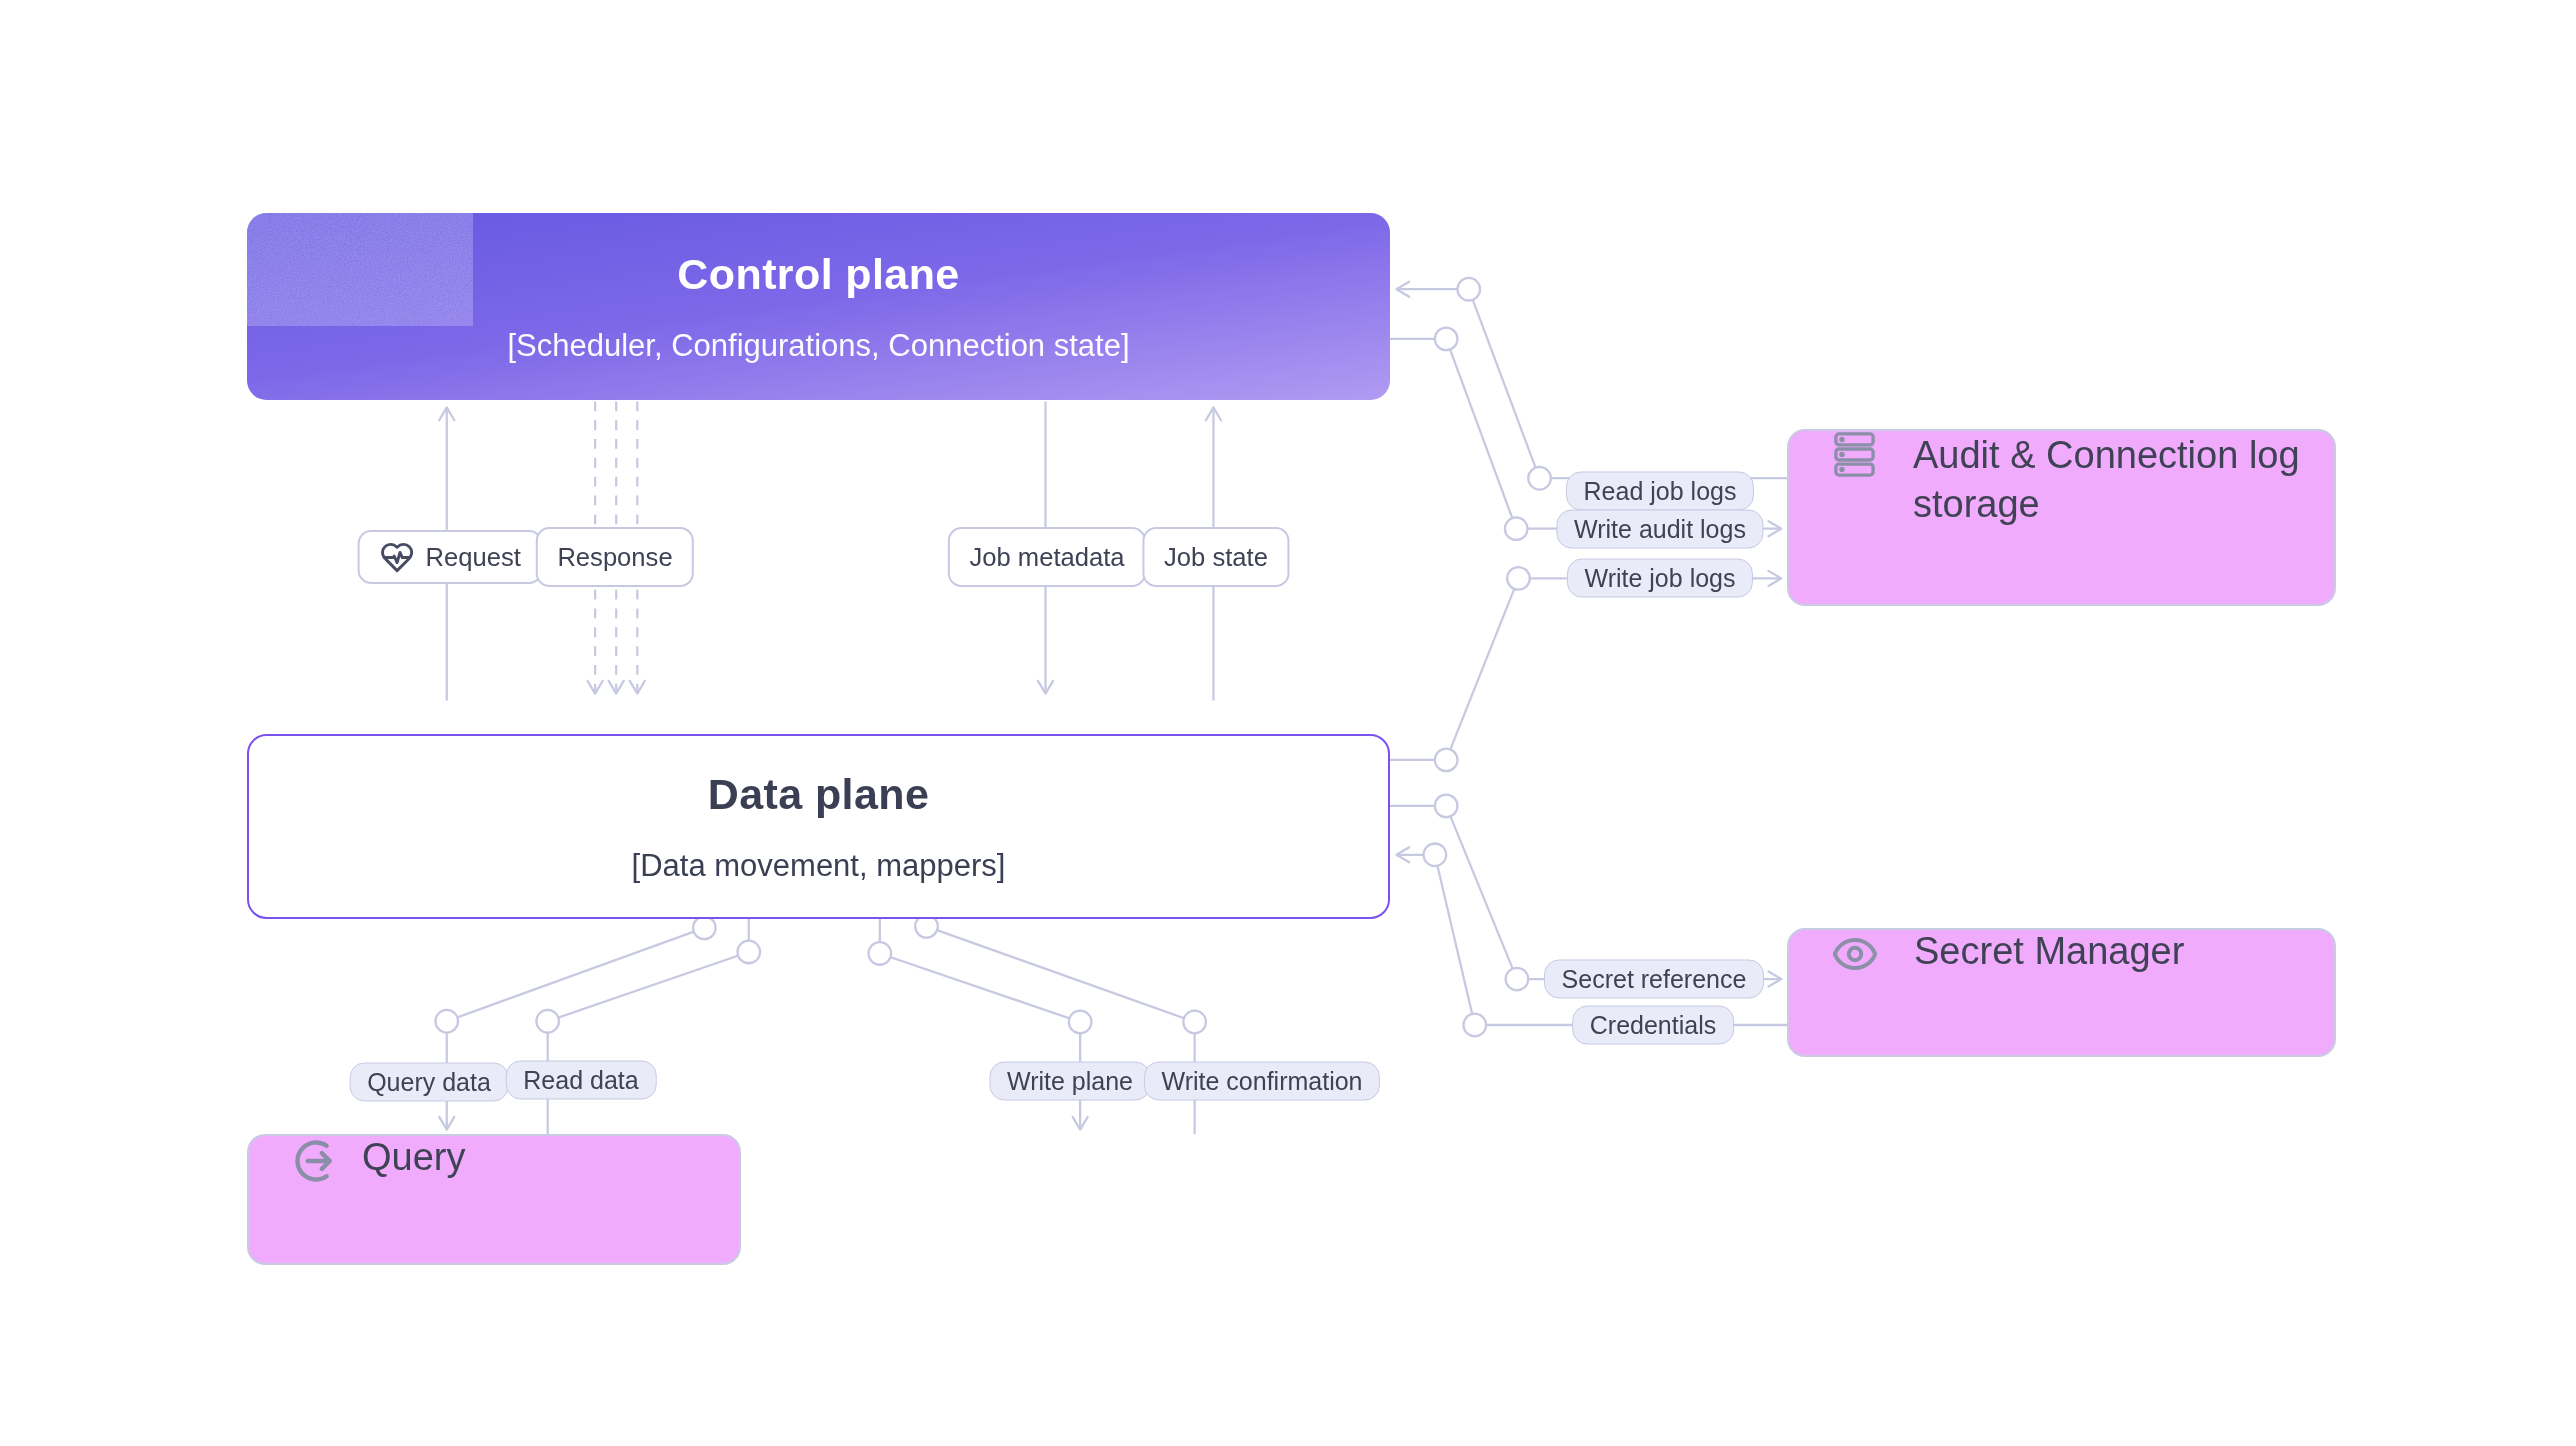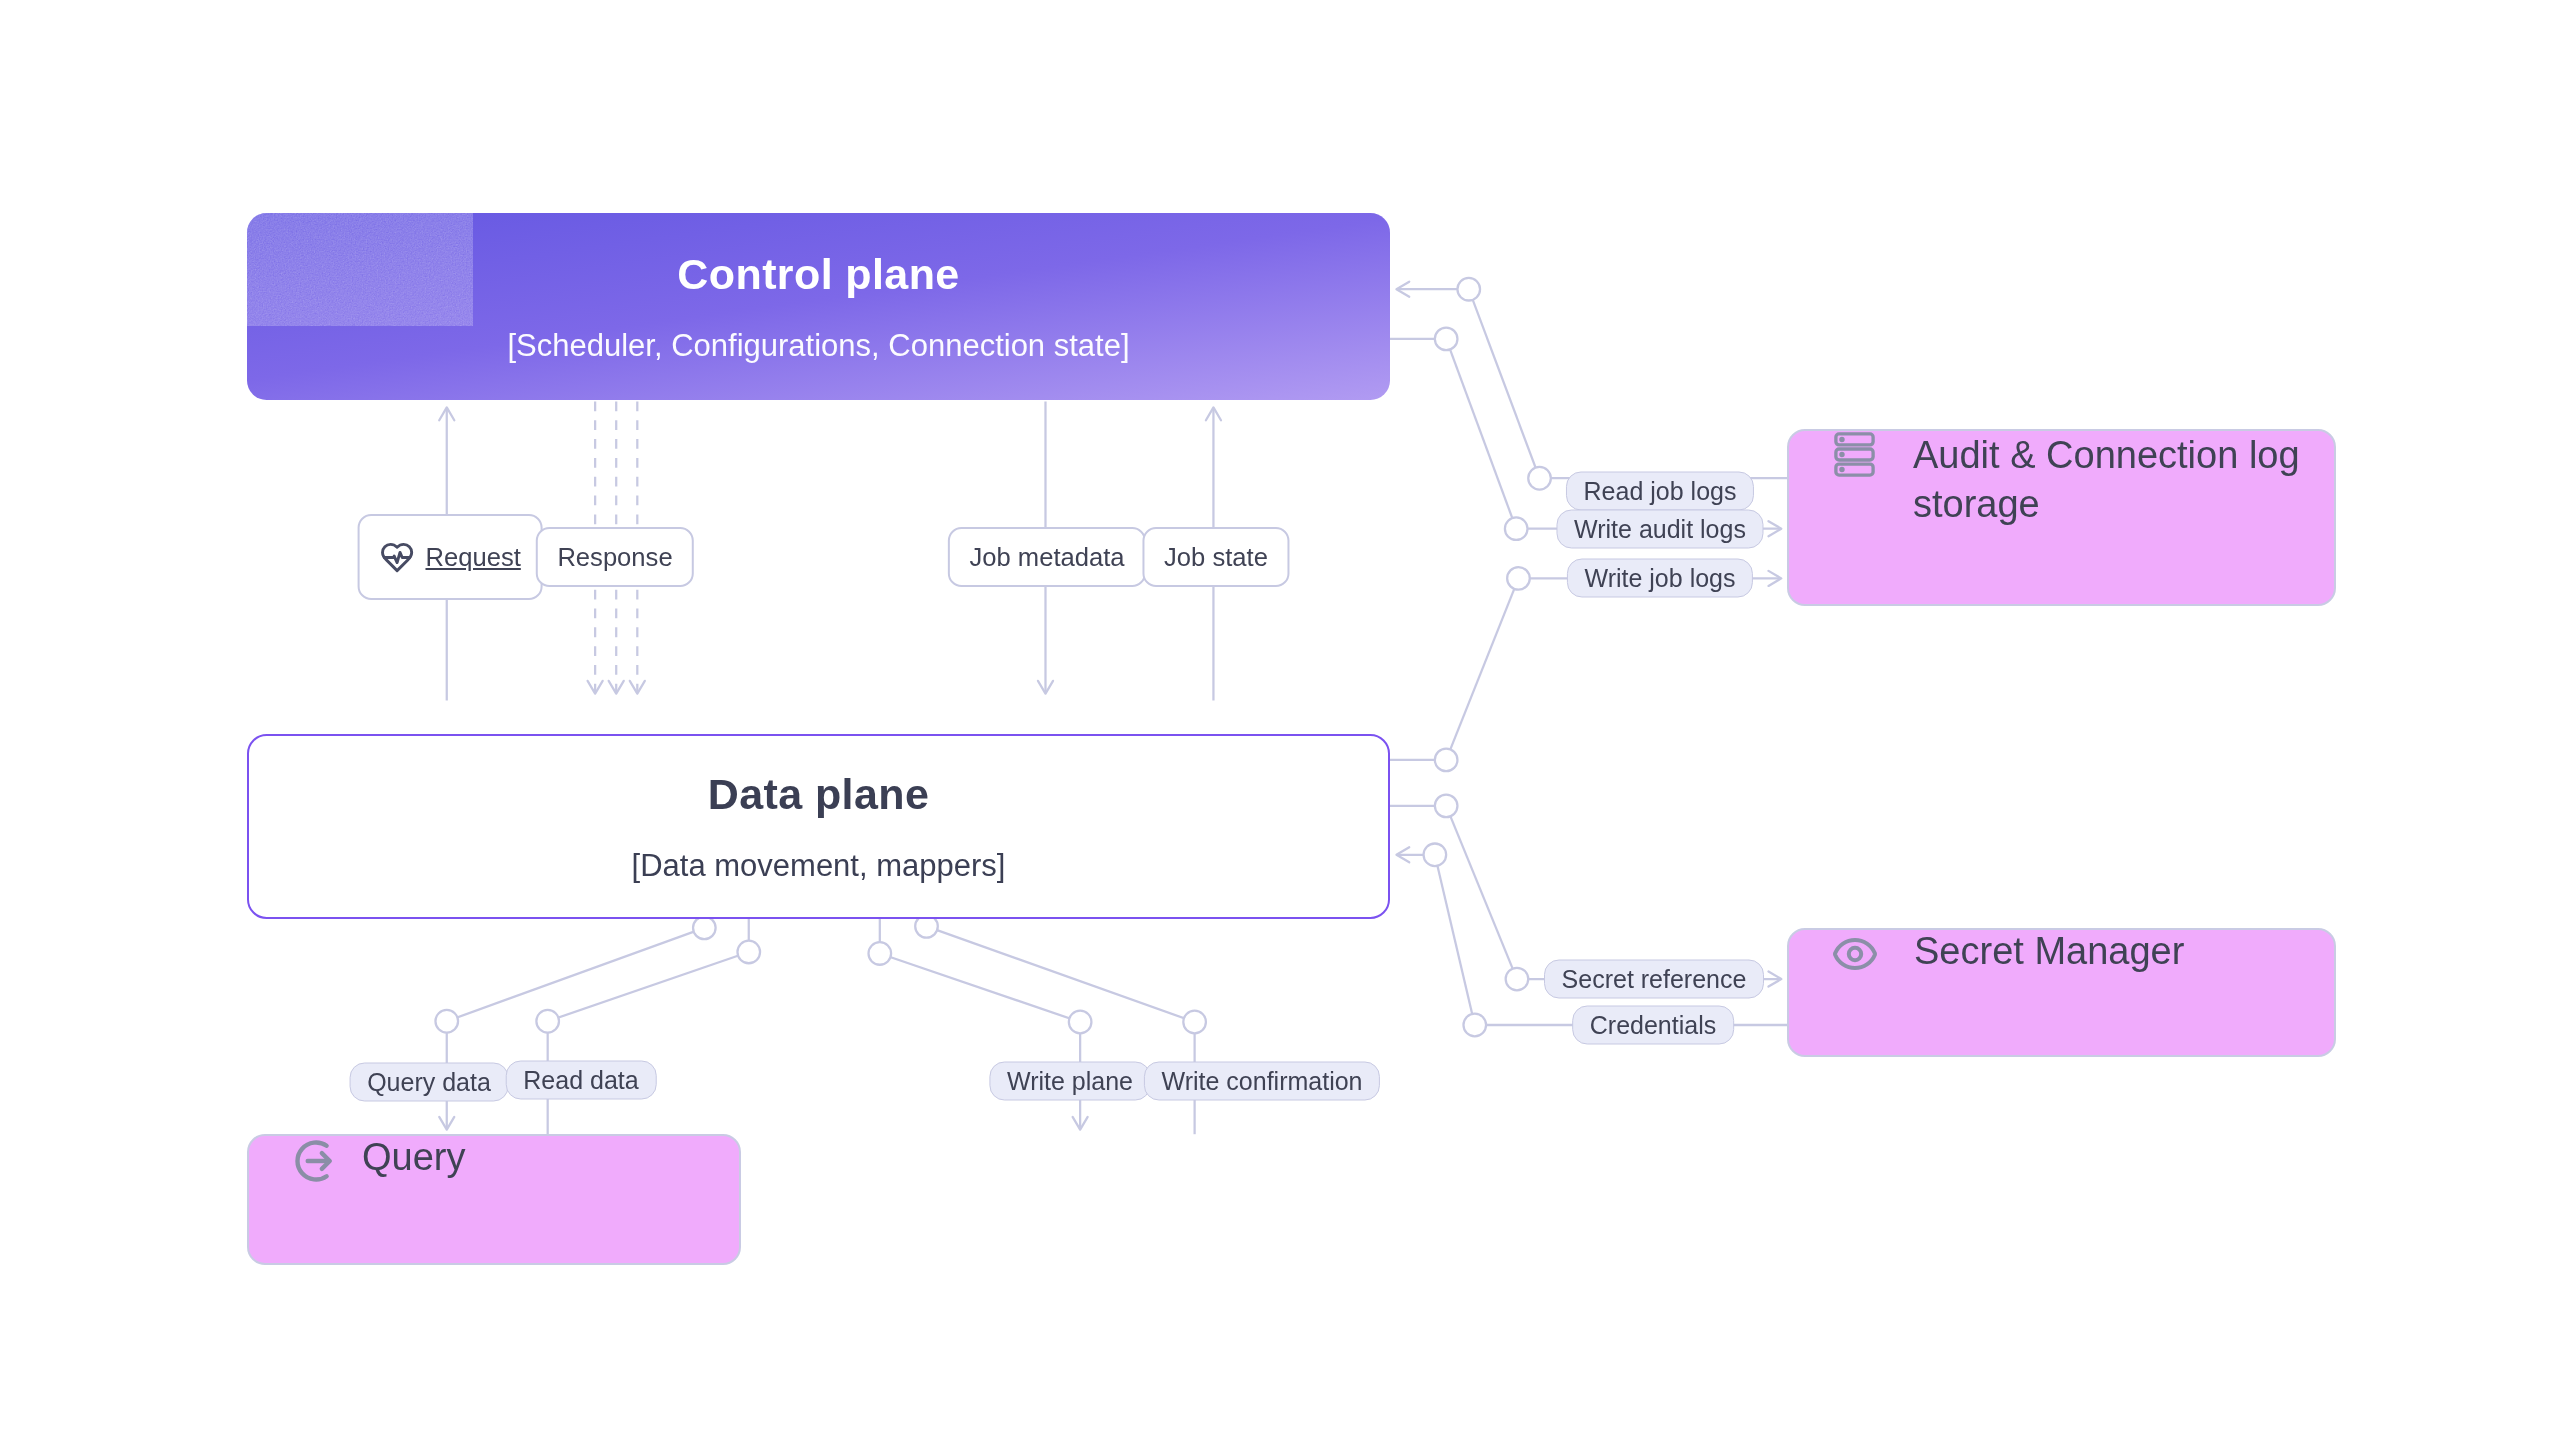--- a/index.html
+++ b/index.html
@@ -35,21 +35,21 @@
   #audit .ic{margin:0 35px 0 42px;}
   #secret .ic{margin:0 35px 0 42px;}
   #audit .label{line-height:1.28;}
 
   .pill{position:absolute;transform:translate(-50%,-50%);display:inline-flex;align-items:center;
     justify-content:center;white-space:nowrap;box-sizing:border-box;
     border:2.3px solid #c7c9e2;border-radius:13.6px;color:#3f4254;background:#ffffff;}
   .pill.big{height:60px;padding:0 19.6px;font-size:25.6px;border-radius:13.6px;}
   .pill.small{height:39px;padding:0 16.6px;font-size:25px;background:#e9ebf8;border-radius:15px;
     border-width:1.9px;}
-  #pill-request{height:86px;gap:11.3px;text-decoration:underline;}
+  #pill-request{height:54px;gap:11.3px;}
 </style>
 </head>
 <body>
 
 <div id="canvas">
 
   <svg id="wires" viewBox="0 0 3420 1920" fill="none">
     <defs>
       <marker id="ah" markerUnits="userSpaceOnUse" markerWidth="44" markerHeight="32" viewBox="-22 -16 44 32" refX="-1" refY="0" orient="auto">
         <path d="M-17 -10 L0 0 L-17 10" stroke="#c7c9e2" stroke-width="3" fill="none" stroke-linecap="round" stroke-linejoin="round"></path>

